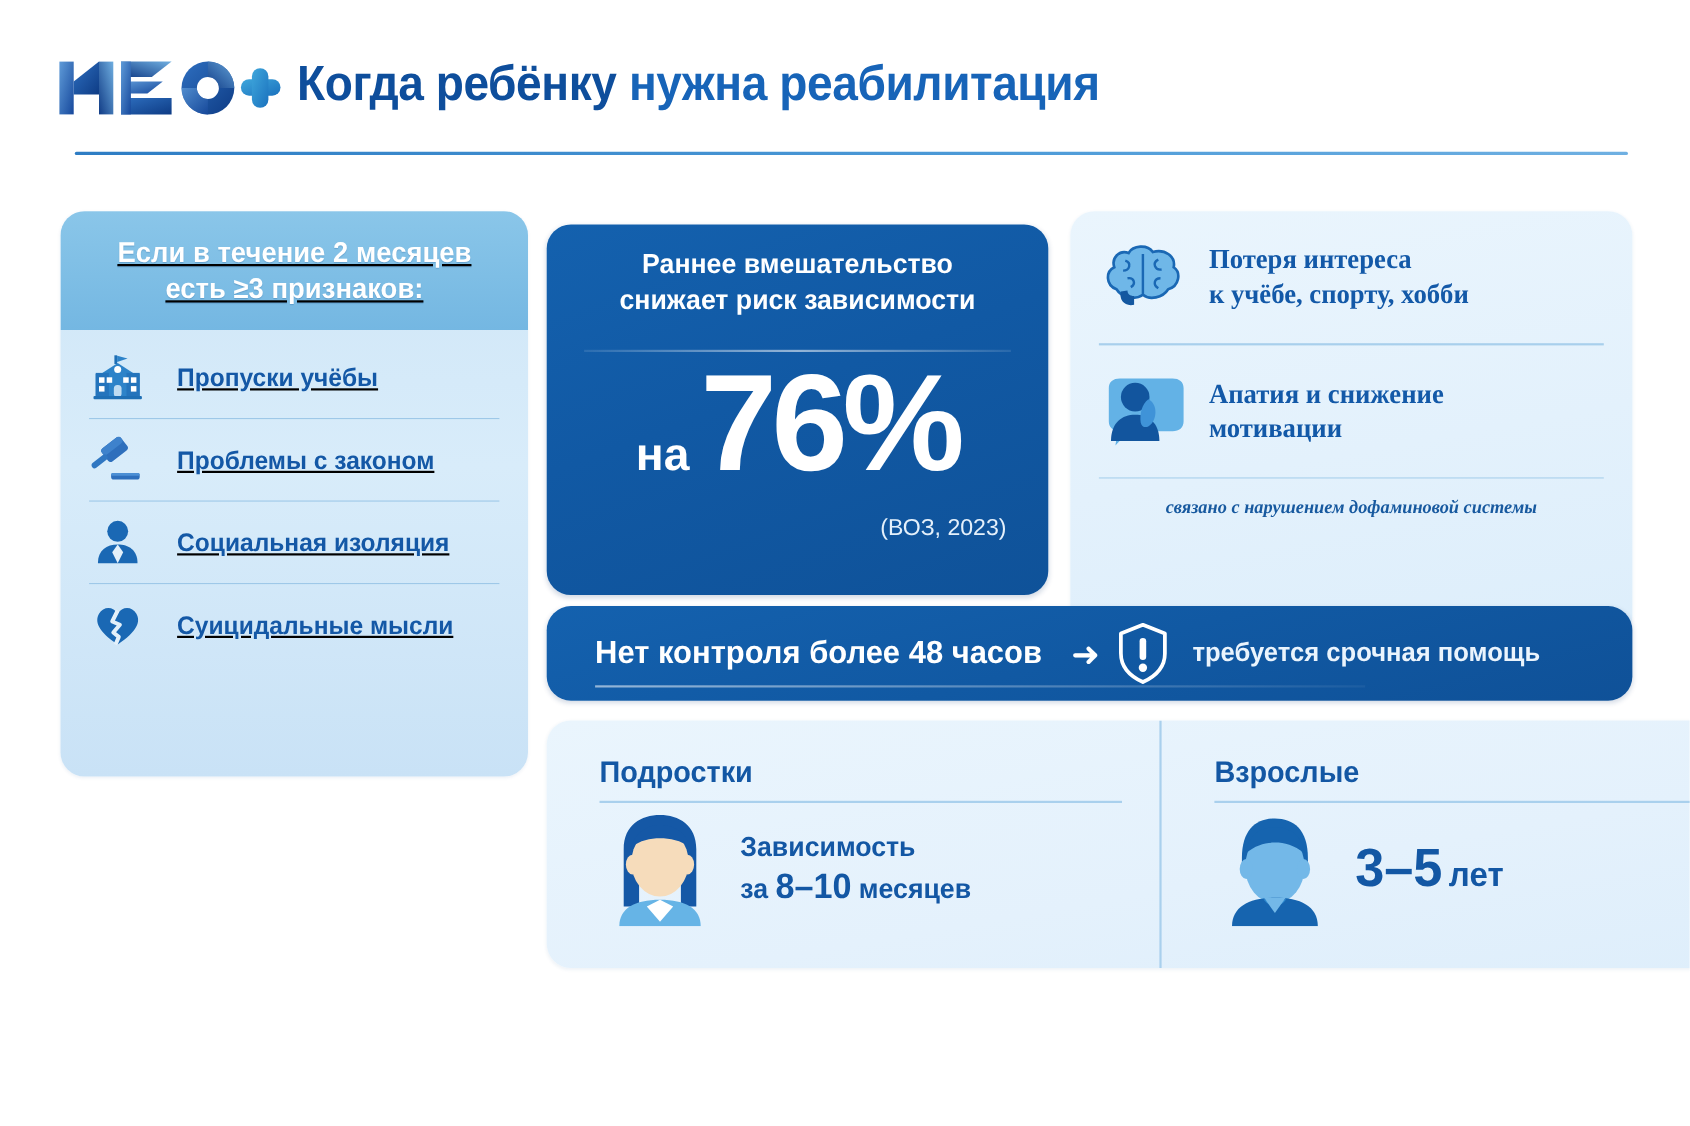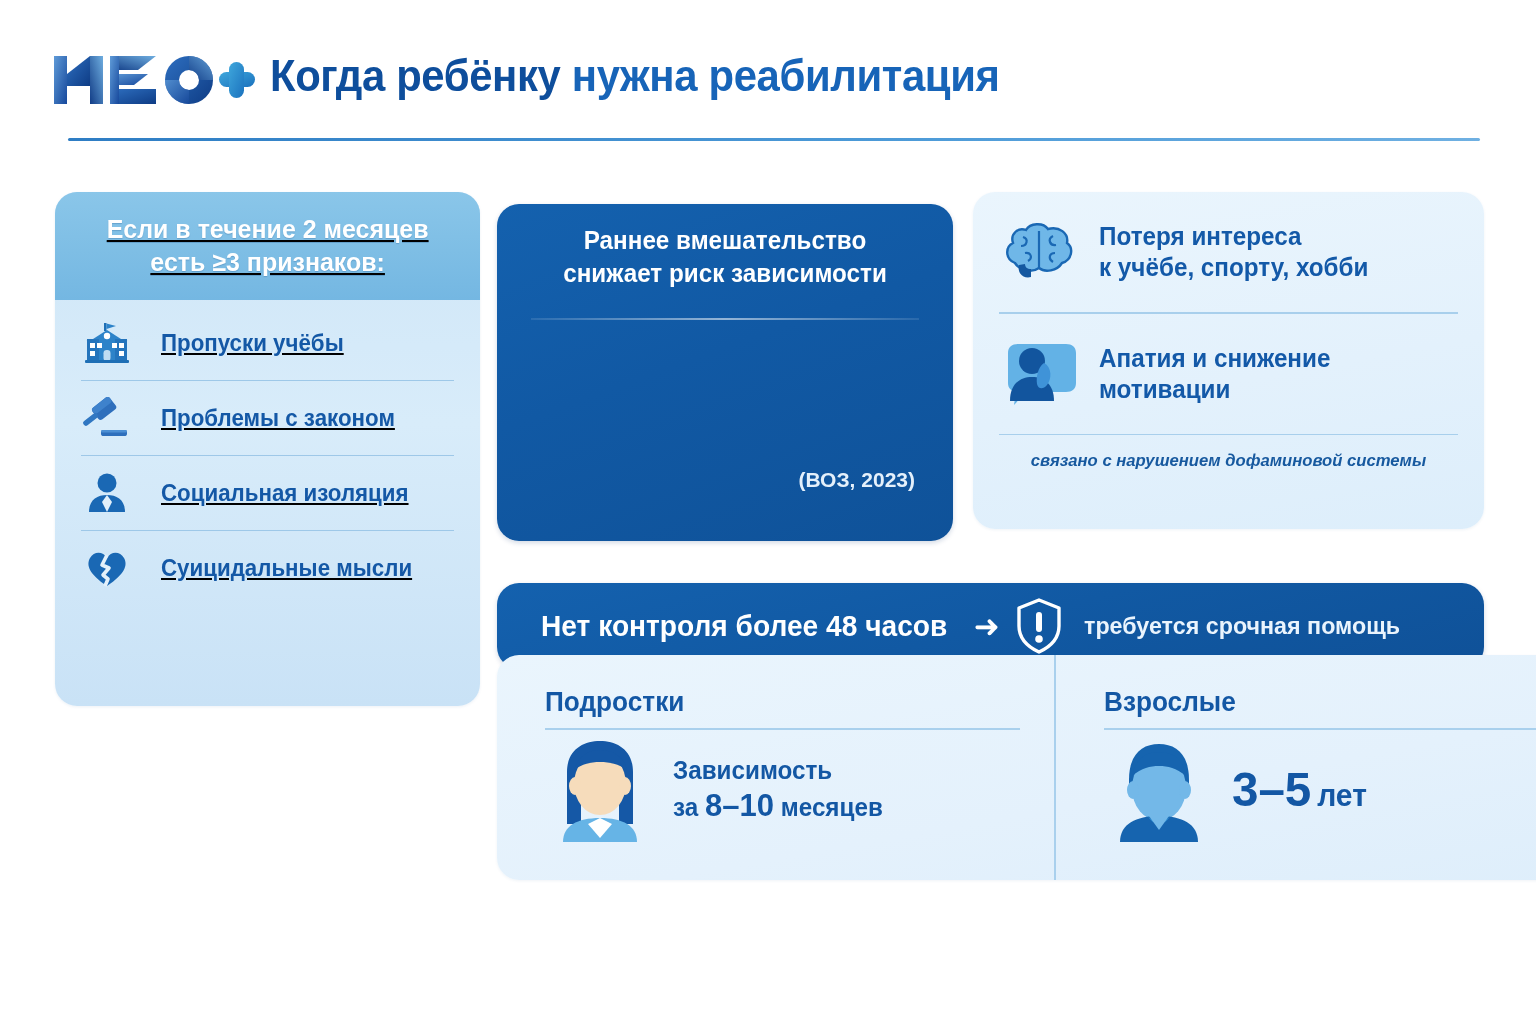--- a/index.html
+++ b/index.html
@@ -87,47 +87,47 @@
     background:linear-gradient(90deg,rgba(255,255,255,.1),rgba(255,255,255,.55),rgba(255,255,255,.1));
   }
   .stat-big{
     position:absolute;left:0;top:118px;width:100%;
     display:flex;align-items:baseline;justify-content:center;color:#fff;
   }
   .stat-pre{font-size:42px;font-weight:700;margin-right:10px;line-height:1;}
   .stat-num{font-size:125px;font-weight:700;letter-spacing:-5px;line-height:1;}
   .stat-src{
     position:absolute;right:38px;top:264px;
-    color:#E4F0FB;font-size:21px;font-weight:700;
+    color:#E4F0FB;font-size:21px;font-weight:400;
   }
 
   
   .apathy{
-    left:973px;top:192px;width:511px;height:337px;
+    left:973px;top:192px;width:511px;height:390px;
     background:linear-gradient(170deg,#EAF5FD 0%,#E3F1FC 55%,#DDEEFB 100%);
     box-shadow:0 1px 3px rgba(30,80,140,.07);
     overflow:hidden;
+    font-family:Liberation Serif, serif;
   }
   .ap-row{display:flex;align-items:center;gap:18px;padding:0 26px;height:120px;}
   .ap-ico{width:82px;min-width:82px;height:72px;display:flex;align-items:center;justify-content:center;}
   .ap-txt{color:#1359A8;font-size:25px;font-weight:700;line-height:31px;transform:scaleX(0.97);transform-origin:left center;}
   .ap-div{margin:0 26px;height:1.5px;background:#A8CFEC;}
   .ap-note{
     text-align:center;color:#17599F;font-size:17px;font-style:italic;font-weight:600;
     padding-top:16px;transform:scaleX(0.98);
   }
 
   
   .alert{
     left:497px;top:551px;width:987px;height:86px;
     background:linear-gradient(165deg,#1461AE 0%,#1159A3 50%,#0F5198 100%);
     display:flex;align-items:center;
     box-shadow:0 2px 5px rgba(10,50,110,.18);
     overflow:hidden;
-    margin-top:32px;
   }
   .alert-main{
     color:#fff;font-size:29px;font-weight:700;margin-left:44px;white-space:nowrap;
     transform:scaleX(0.97);transform-origin:left center;
   }
   .alert-arrow{color:#fff;font-size:31px;margin:0 12px 0 14px;line-height:1;}
   .alert-shield{width:54px;min-width:54px;height:60px;display:flex;align-items:center;justify-content:center;}
   .alert-tail{color:#EAF4FD;font-size:24px;font-weight:600;margin-left:18px;white-space:nowrap;transform:scaleX(0.97);transform-origin:left center;}
   .alert-underline{
     position:absolute;left:44px;bottom:12px;width:700px;height:2px;
@@ -281,20 +281,24 @@
 
     </div>
   </div>
 
   <div class="panel stat">
     <div class="stat-head">
       <div>Раннее вмешательство</div>
       <div>снижает риск зависимости</div>
     </div>
     <div class="stat-sep"></div>
+    <div class="stat-big">
+      <span class="stat-pre">на</span>
+      <span class="stat-num">76%</span>
+    </div>
     <div class="stat-src">(ВОЗ, 2023)</div>
   </div>
 
   <div class="panel apathy">
 
     <div class="ap-row">
       <span class="ap-ico">
         <svg width="78" height="66" viewBox="0 0 78 66">
           <path d="M14 44 C4 40 4 28 12 24 C9 15 17 8 25 11 C29 4 42 3 47 10 C58 7 68 14 66 24 C73 29 71 41 61 44 C56 52 44 54 38 49 C31 54 19 52 14 44 Z" fill="#6FB7E8" stroke="#1A68B4" stroke-width="2.4"></path>
           <path d="M38 12 L38 49" stroke="#1A68B4" stroke-width="2.2" fill="none"></path>

